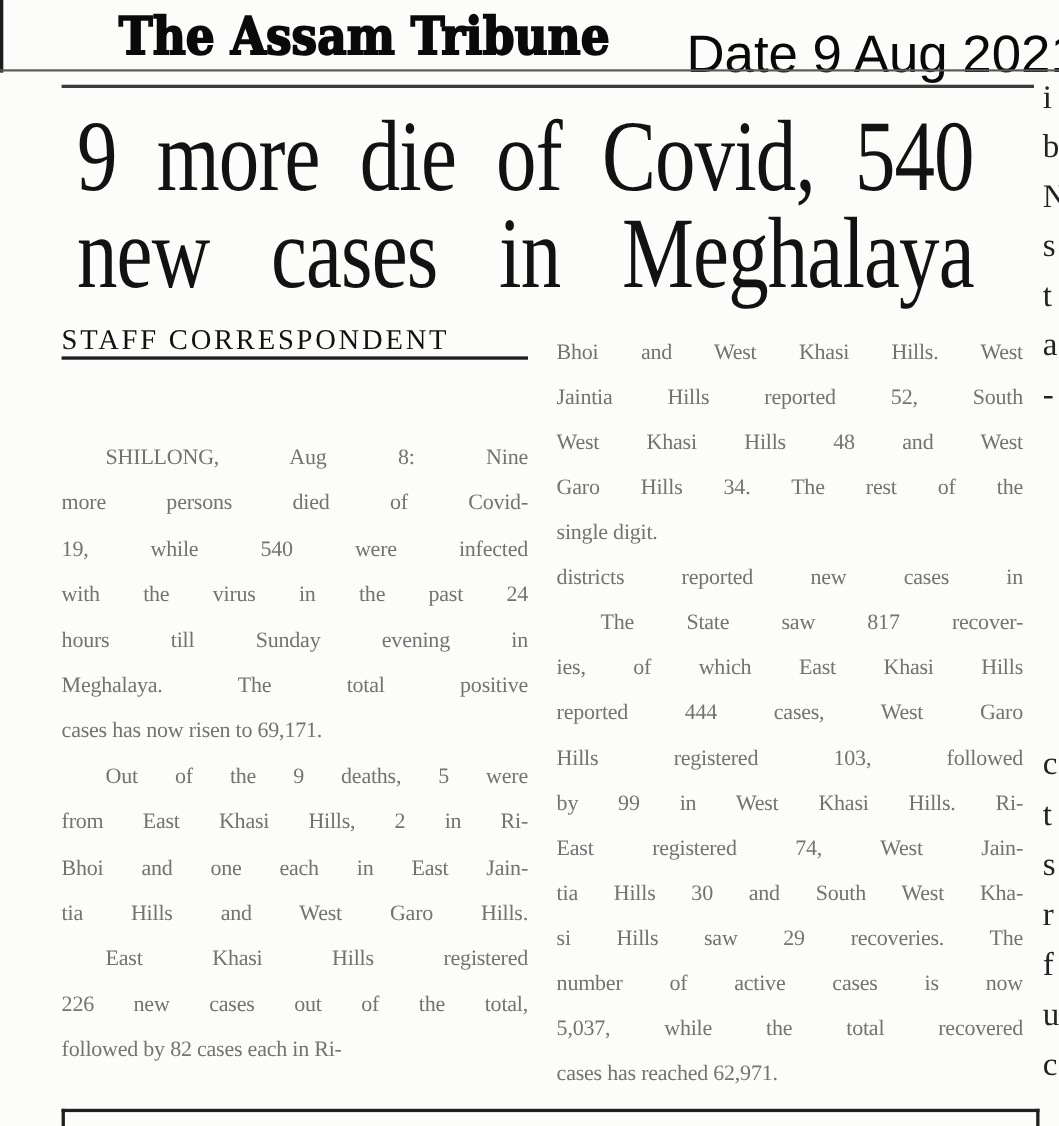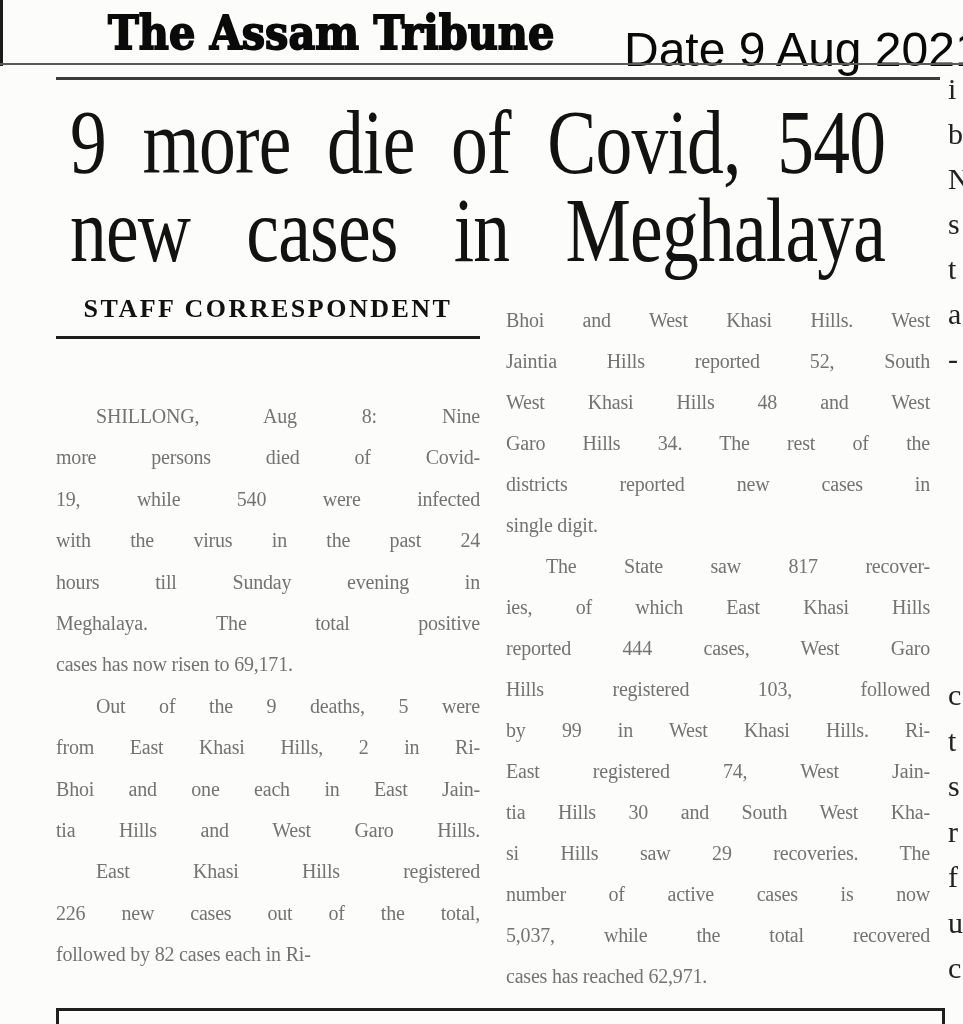--- a/index.html
+++ b/index.html
@@ -34,23 +34,23 @@
   #headline { position:absolute; left:70px; top:98px; width:815px; }
   .headline-line {
     width:1019px; transform:scale(0.8,1); transform-origin:left top;
     font-size:92px; line-height:88px; font-weight:400; color:#121212;
     text-align:justify; text-align-last:justify; white-space:nowrap-off;
     letter-spacing:-1px;
   }
   
   #byline {
     position:absolute; left:56px; top:294px; width:424px;
-    font-weight:700; font-size:26px; letter-spacing:2.5px;
-    color:#111; text-align:center;
-    padding-bottom:12px; border-bottom:3px solid #1d1d1d;
+    font-weight:400; font-size:26px; letter-spacing:2.5px;
+    color:#111; 
+    border-bottom:3px solid #1d1d1d;
   }
   
   .col { position:absolute; width:424px; }
   #col-left  { left:56px;  top:396px; }
   #col-right { left:506px; top:300px; }
   .line {
     font-size:20px; letter-spacing:-0.2px; color:#737373;
     text-align:justify; text-align-last:justify;
     height:41.4px; line-height:41.4px; white-space:normal;
   }
@@ -99,22 +99,22 @@
       <div class="line">tia Hills and West Garo Hills.</div>
       <div class="line indent">East Khasi Hills registered</div>
       <div class="line">226 new cases out of the total,</div>
       <div class="line last">followed by 82 cases each in Ri-</div>
     </div>
   <div id="col-right" class="col">
       <div class="line">Bhoi and West Khasi Hills. West</div>
       <div class="line">Jaintia Hills reported 52, South</div>
       <div class="line">West Khasi Hills 48 and West</div>
       <div class="line">Garo Hills 34. The rest of the</div>
+      <div class="line last">single digit.</div>
       <div class="line">districts reported new cases in</div>
-      <div class="line last">single digit.</div>
       <div class="line indent">The State saw 817 recover-</div>
       <div class="line">ies, of which East Khasi Hills</div>
       <div class="line">reported 444 cases, West Garo</div>
       <div class="line">Hills registered 103, followed</div>
       <div class="line">by 99 in West Khasi Hills. Ri-</div>
       <div class="line">East registered 74, West Jain-</div>
       <div class="line">tia Hills 30 and South West Kha-</div>
       <div class="line">si Hills saw 29 recoveries. The</div>
       <div class="line">number of active cases is now</div>
       <div class="line">5,037, while the total recovered</div>

